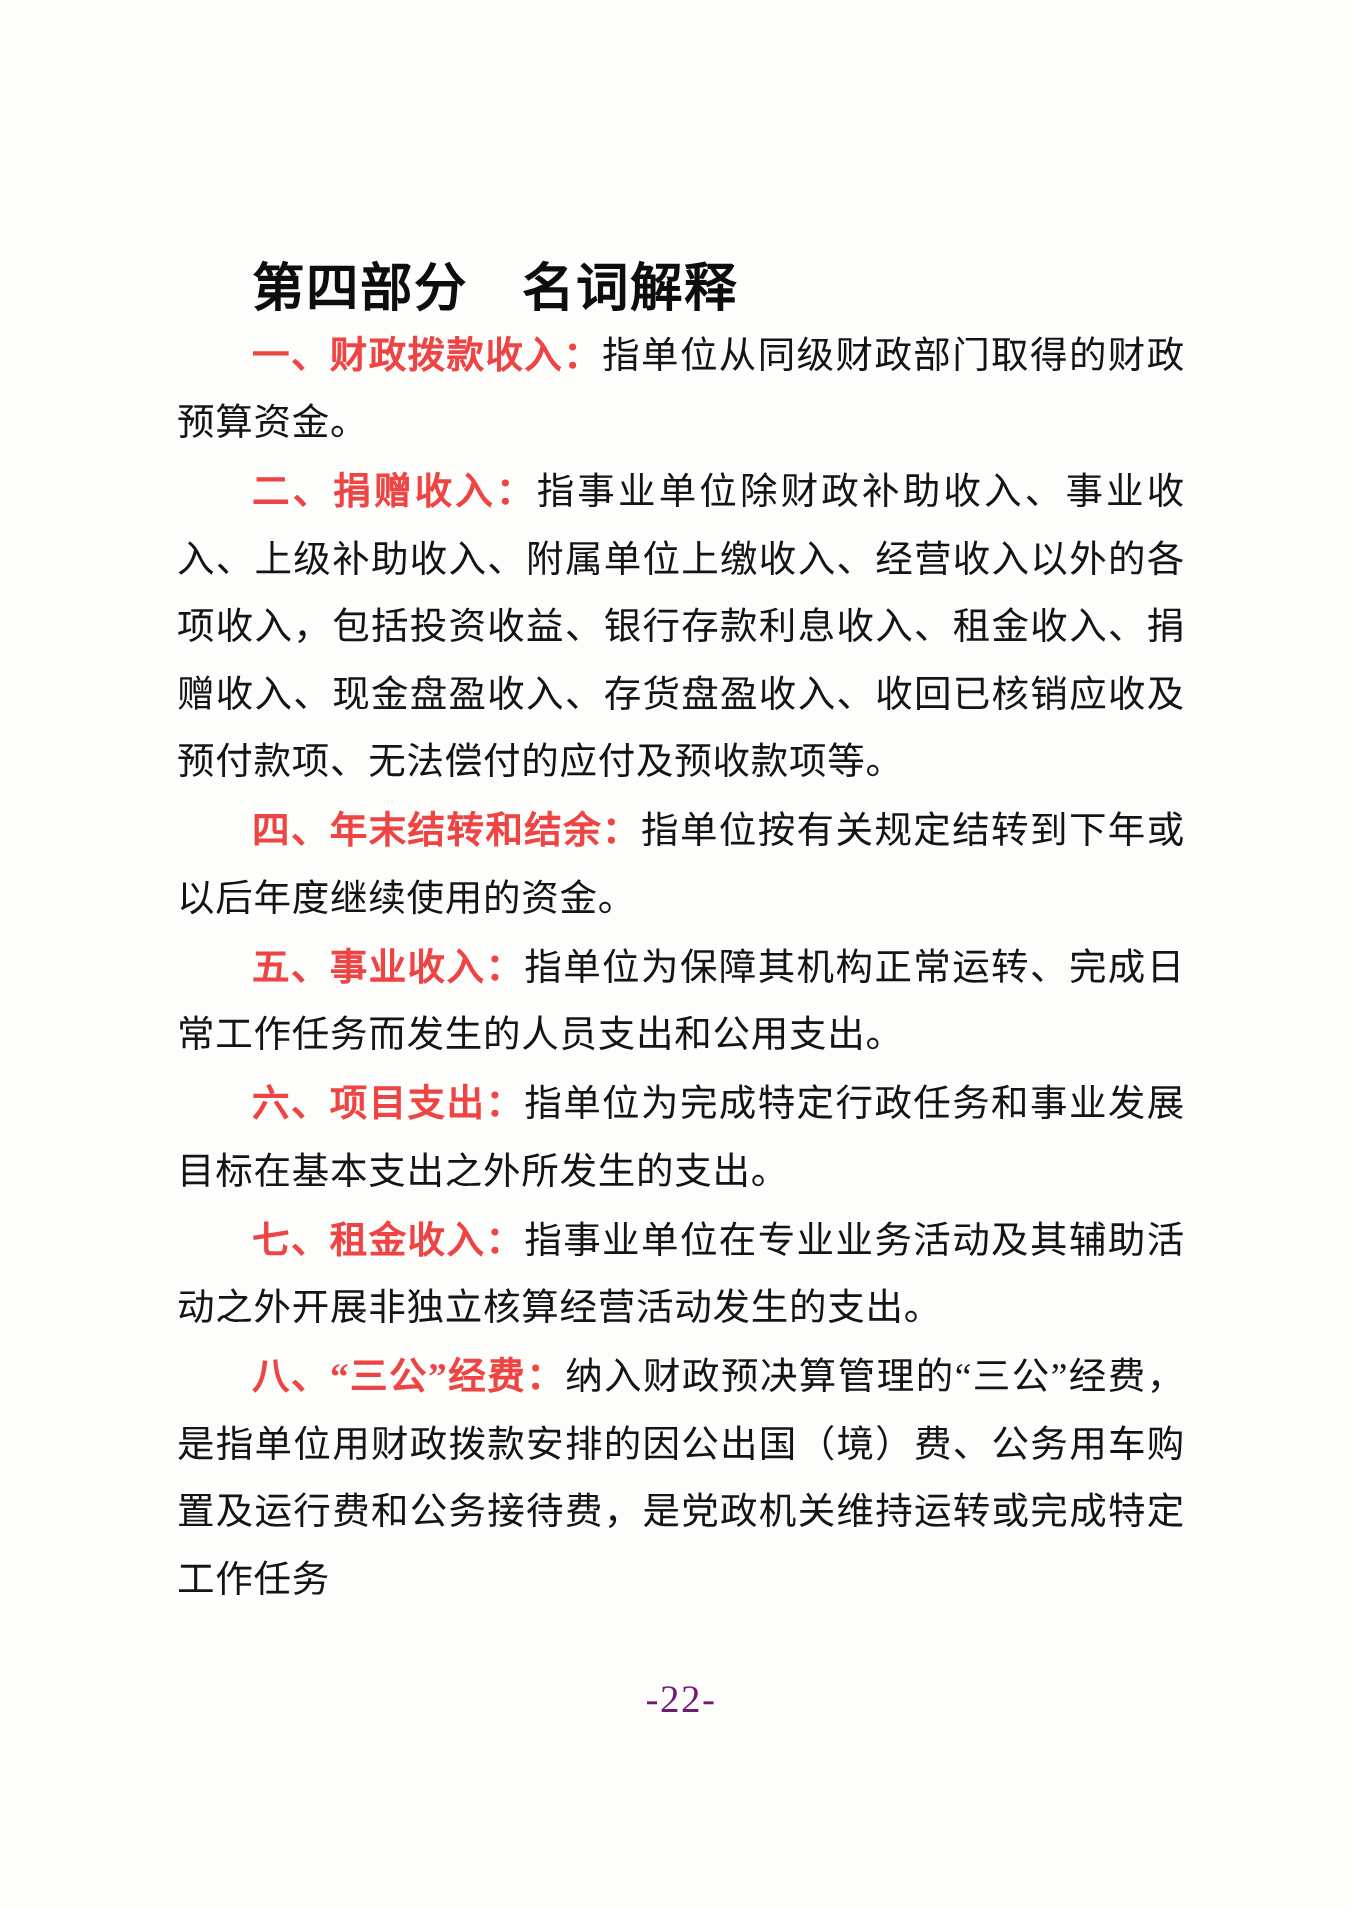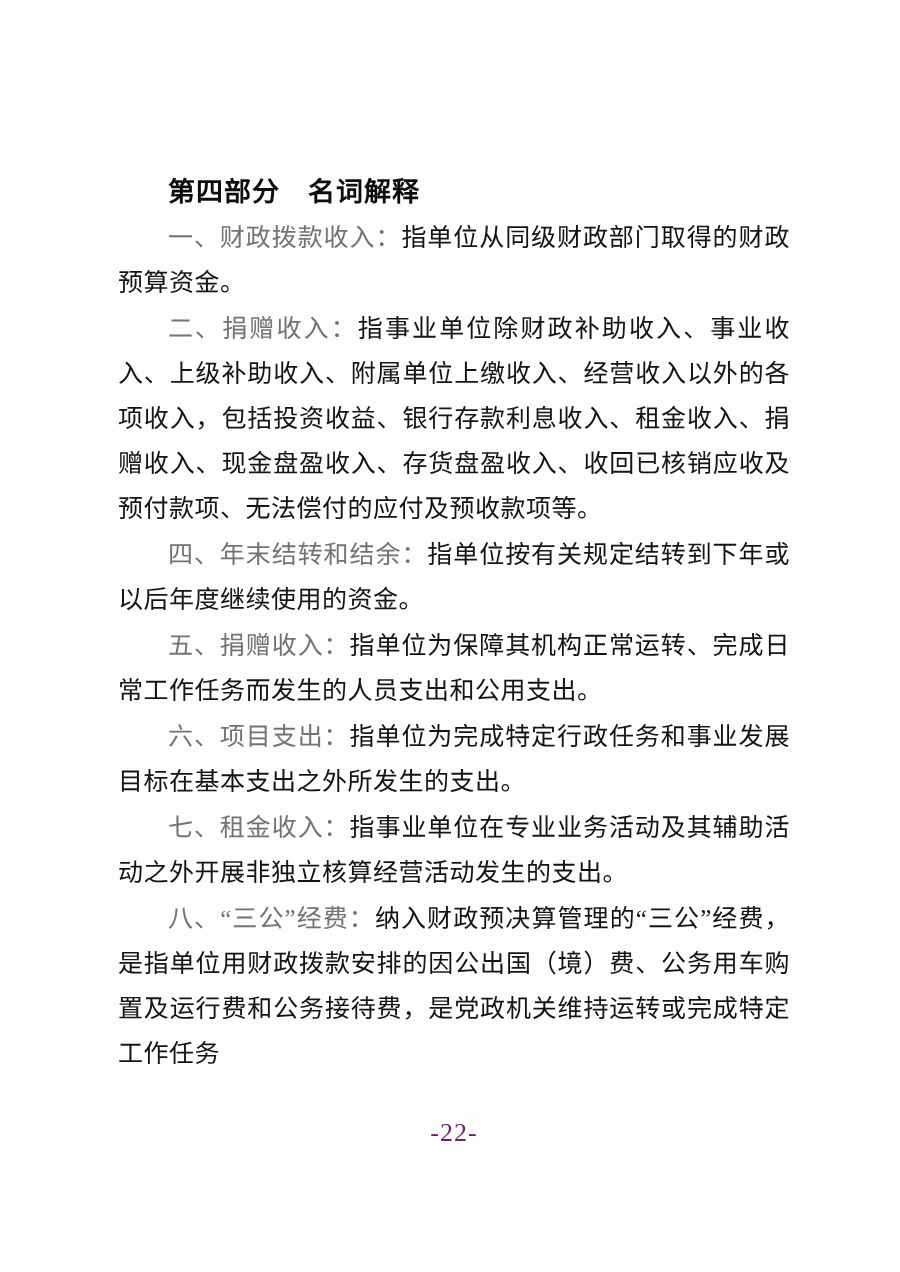--- a/index.html
+++ b/index.html
@@ -16,39 +16,39 @@
     color: #141414;
     font-family: "Liberation Serif", "DejaVu Serif", serif;
     overflow: hidden;
     box-sizing: border-box;
     padding: 0 110px 0 118px;
   }
   .section-heading {
     margin: 0 0 0 50px;
     padding-top: 170px;
     font-family: "Liberation Sans", "DejaVu Sans", sans-serif;
-    font-size: 27px;
+    font-size: 35px;
     line-height: 45px;
     font-weight: 700;
     color: #0d0d0d;
     letter-spacing: 1px;
   }
   .term-para {
     margin: 0 0 1px 0;
     font-size: 25px;
     line-height: 45px;
     text-align: justify;
     text-justify: inter-ideograph;
     text-indent: 2em;
     letter-spacing: 0.5px;
     word-break: break-all;
   }
   .term-label {
-    font-weight: 400;
-    color: #737373;
+    font-weight: 700;
+    color: #ef4444;
   }
   .term-def {
     font-weight: 400;
   }
   .page-number {
     position: absolute;
     left: 118px;
     width: 672px;
     top: 1118px;
     text-align: center;
@@ -71,21 +71,21 @@
   <p class="term-para">
     <span class="term-label">二、捐赠收入：</span><span class="term-def">指事业单位除财政补助收入、事业收入、上级补助收入、附属单位上缴收入、经营收入以外的各项收入，包括投资收益、银行存款利息收入、租金收入、捐赠收入、现金盘盈收入、存货盘盈收入、收回已核销应收及预付款项、无法偿付的应付及预收款项等。</span>
   </p>
 
 
   <p class="term-para">
     <span class="term-label">四、年末结转和结余：</span><span class="term-def">指单位按有关规定结转到下年或以后年度继续使用的资金。</span>
   </p>
 
   <p class="term-para">
-    <span class="term-label">五、捐赠收入：</span><span class="term-def">指单位为保障其机构正常运转、完成日常工作任务而发生的人员支出和公用支出。</span>
+    <span class="term-label">五、事业收入：</span><span class="term-def">指单位为保障其机构正常运转、完成日常工作任务而发生的人员支出和公用支出。</span>
   </p>
 
   <p class="term-para">
     <span class="term-label">六、项目支出：</span><span class="term-def">指单位为完成特定行政任务和事业发展目标在基本支出之外所发生的支出。</span>
   </p>
 
   <p class="term-para">
     <span class="term-label">七、租金收入：</span><span class="term-def">指事业单位在专业业务活动及其辅助活动之外开展非独立核算经营活动发生的支出。</span>
   </p>
 

